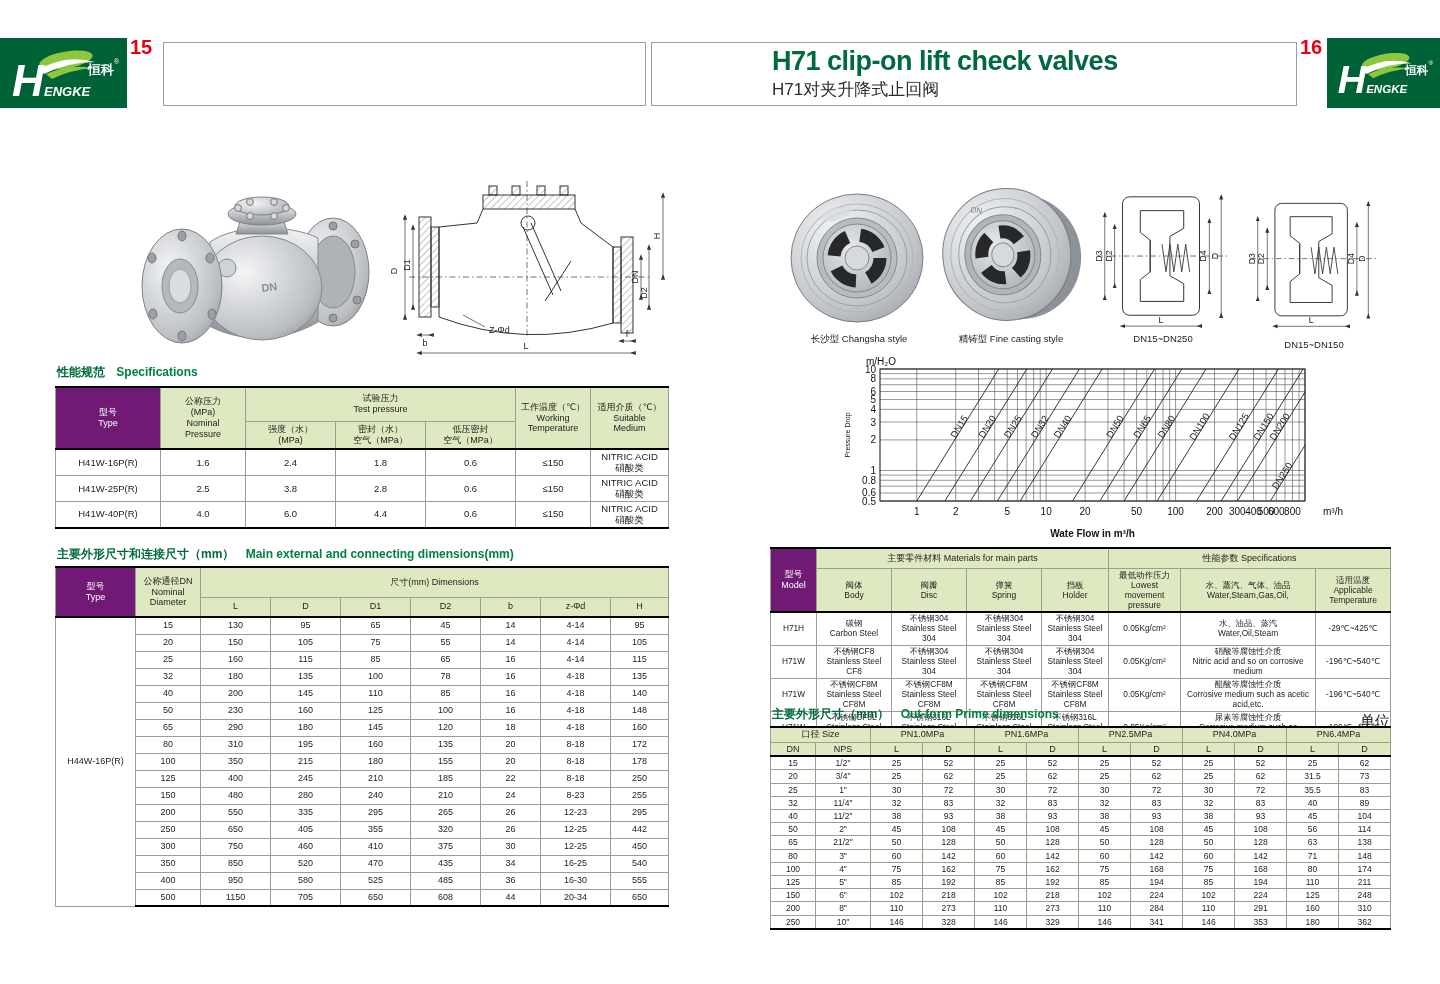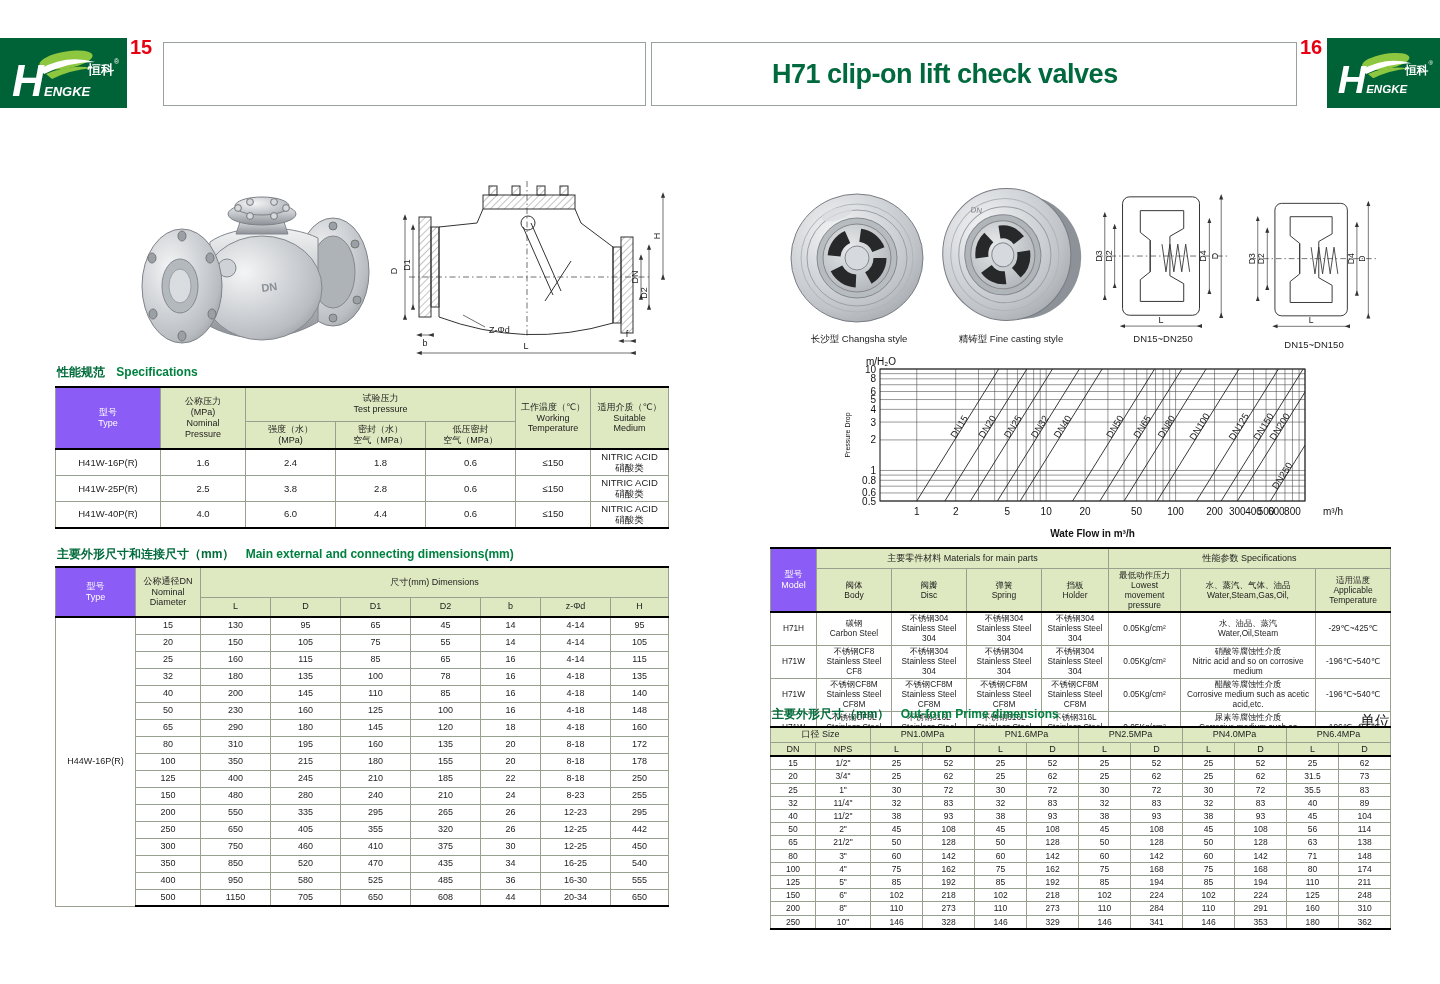--- a/index.html
+++ b/index.html
@@ -11,21 +11,21 @@
   .title-box{border:1px solid #9aa0a0;background:#fff;box-sizing:border-box;display:flex;flex-direction:column;justify-content:center;}
   .title-en{font-weight:bold;font-size:27px;color:#00693e;letter-spacing:-0.5px;line-height:1.05;}
   .title-zh{font-size:17px;color:#2d2d2d;margin-top:3px;}
   
   .sec-title{font-size:12px;font-weight:bold;color:#006b3a;white-space:nowrap;}
   .sec-title .en{color:#00813f;margin-left:8px;}
   .unit-label{font-size:15px;color:#222;font-family:Liberation Serif, serif;}
   
   table.dtab{border-collapse:collapse;table-layout:fixed;font-size:9px;color:#1c1c1c;}
   table.dtab th,table.dtab td{border:1px solid #98a08f;text-align:center;vertical-align:middle;padding:1px 2px;font-weight:normal;box-sizing:border-box;overflow:hidden;}
-  table.dtab .dark{background:#8b5cf6;color:#fff;}
+  table.dtab .dark{background:#701a75;color:#fff;}
   table.dtab .light{background:#dfe9c1;}
   table.dtab thead tr:first-child th{border-top:2px solid #000;}
   table.dtab tbody tr:first-child td{border-top:2px solid #000;}
   table.dtab tbody tr:last-child td{border-bottom:2px solid #000;}
   .pre{white-space:pre-line;line-height:1.2;}
   #spec-table thead tr:nth-child(1) th{height:34px;}
   #spec-table thead tr:nth-child(2) th{height:28px;}
   #spec-table tbody td{height:26px;font-size:9.5px;}
   #dims-table thead tr:nth-child(1) th{height:30px;}
   #dims-table thead tr:nth-child(2) th{height:20px;}
@@ -52,20 +52,21 @@
     <text x="44" y="58" font-size="13" font-weight="bold" font-style="italic" fill="#fff">ENGKE</text>
     <text x="88" y="36" font-size="13" font-weight="bold" fill="#fff">恒科</text>
     <text x="114" y="26" font-size="7" fill="#fff">®</text>
   </svg>
 </div>
 <div class="abs pagenum" style="left:130px;top:36px;">15</div>
 <div class="abs title-box" style="left:163px;top:42px;width:483px;height:64px;padding-left:20px;">
 </div>
 <div class="abs title-box" style="left:651px;top:42px;width:646px;height:64px;padding-left:120px;">
   <div class="title-en">H71 clip-on lift check valves</div>
+  <div class="title-zh">H71对夹升降式止回阀</div>
 </div>
 <div class="abs pagenum" style="left:1300px;top:36px;">16</div>
 <div class="abs logo-box" style="left:1327px;top:38px;width:113px;height:70px;">
   <svg width="113" height="70" viewBox="0 0 127 70">
     <rect x="0" y="0" width="127" height="70" fill="#006337"></rect>
     <ellipse cx="66" cy="22" rx="27" ry="8.5" fill="#8dc63f" transform="rotate(-10 66 22)"></ellipse>
     <path d="M40,31 Q66,16 95,24 Q68,24 44,36 Z" fill="#ffffff"></path>
     <path d="M46,36 Q70,26 92,30 Q70,32 52,41 Z" fill="#8dc63f"></path>
     <text x="12" y="58" font-size="44" font-weight="bold" font-style="italic" fill="#fff">H</text>
     <text x="44" y="58" font-size="13" font-weight="bold" font-style="italic" fill="#fff">ENGKE</text>

